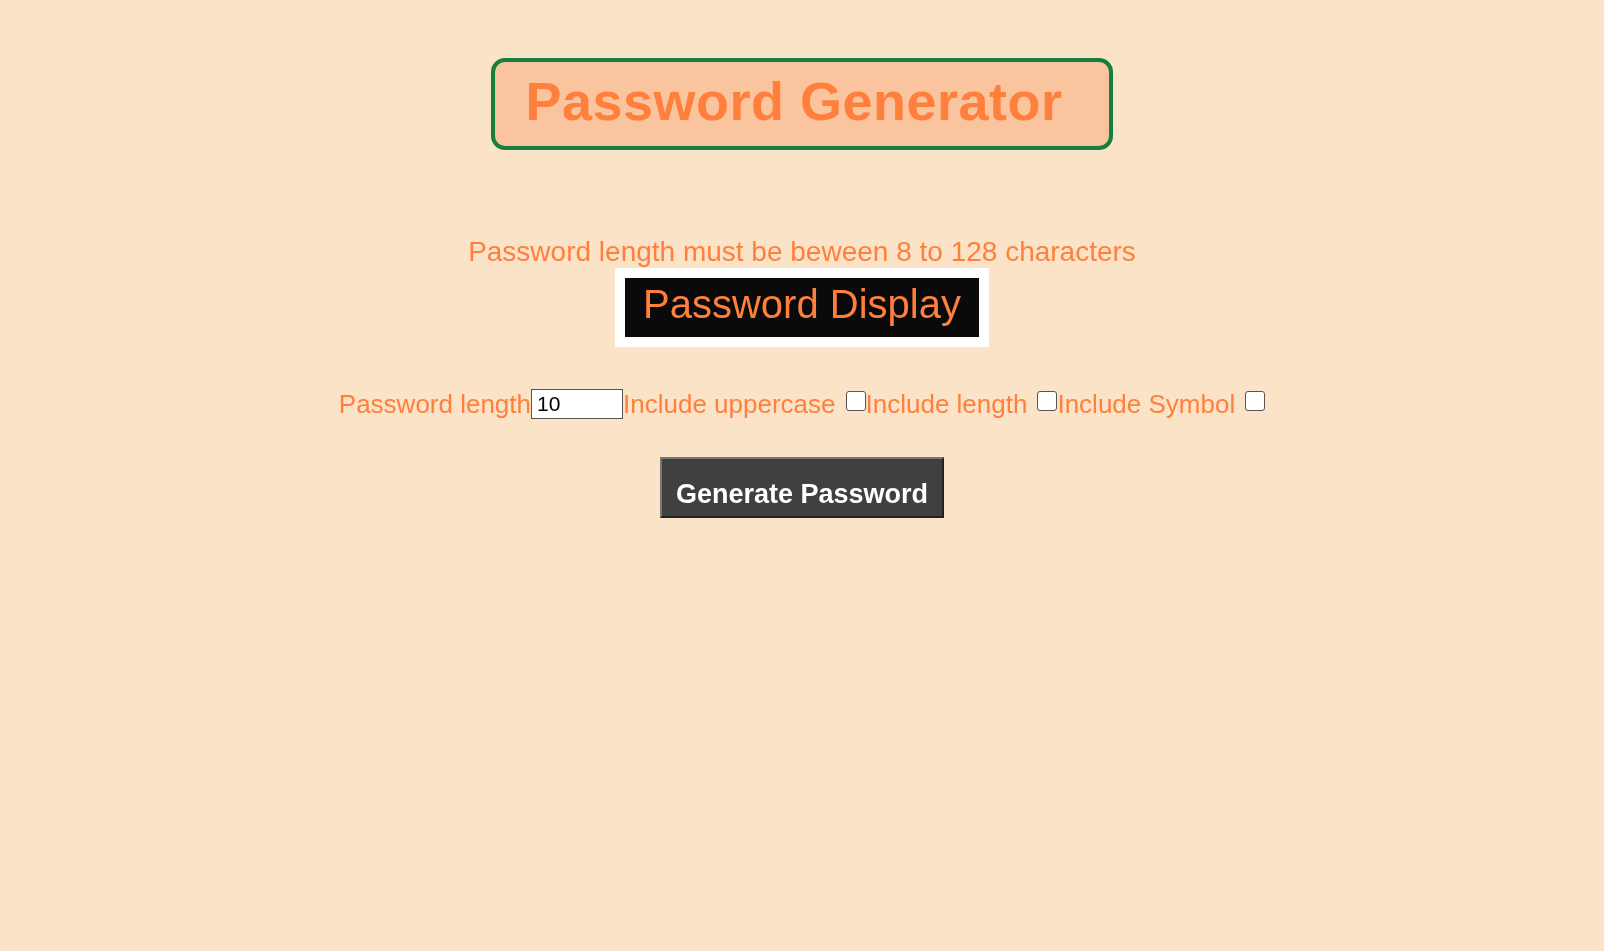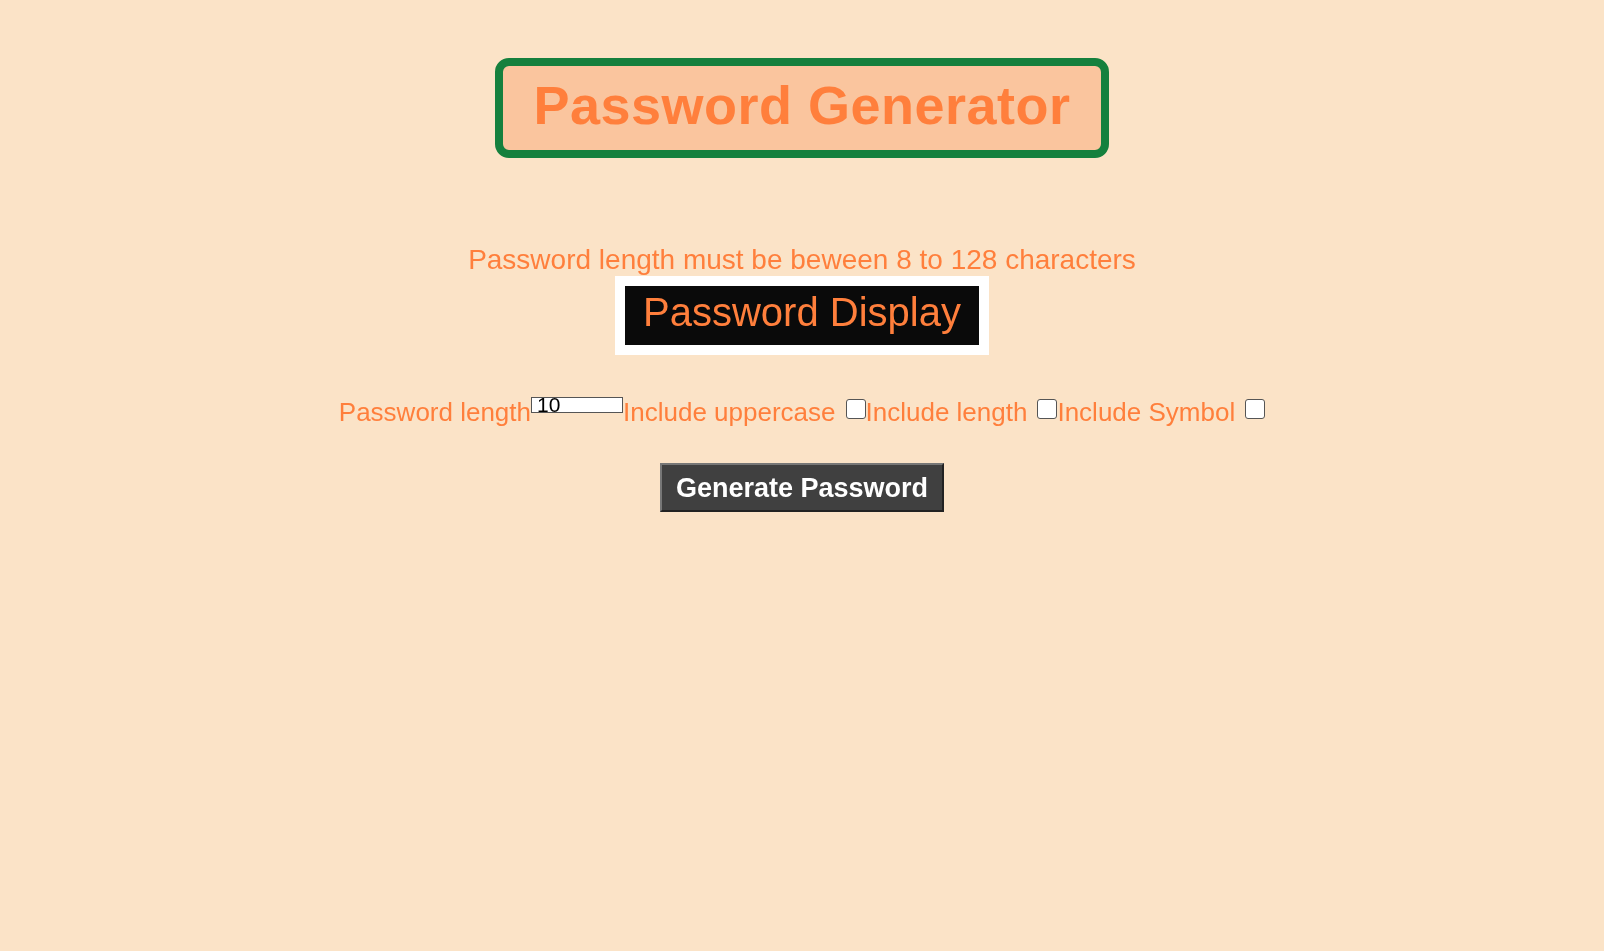--- a/index.html
+++ b/index.html
@@ -13,23 +13,23 @@
       width: 1604px;
       min-height: 951px;
       display: flex;
       flex-direction: column;
       align-items: center;
     }
     .title-container {
       margin-top: 58px;
       display: inline-block;
       background-color: #fac59e;
-      border: 8px solid #15803d;
+      border: 4px solid #15803d;
       border-radius: 14px;
-      padding: 8px 30px 14px 30px;
+      padding: 8px 46px 14px 30px;
     }
     .title {
       font-size: 54px;
       font-weight: bold;
       color: #ff7f3c;
       letter-spacing: 0.5px;
     }
     .subtitle {
       margin-top: 86px;
       font-size: 28px;
@@ -52,21 +52,21 @@
       flex-direction: row;
       align-items: flex-start;
     }
     .label {
       font-size: 26px;
       color: #ff7f3c;
       margin-bottom: 3px;
     }
     .num-input {
       width: 92px;
-      height: 16px;
+      height: 30px;
       font-size: 21px;
       padding: 0 5px;
       border: 1px solid #555;
       background: #ffffff;
       margin-bottom: 6px;
       font-family: Arial, sans-serif;
     }
     .checkbox-row {
       margin: 2px 0 5px 10px;
     }
@@ -83,21 +83,21 @@
       margin-top: 32px;
       display: flex;
       justify-content: center;
     }
     .generate-btn {
       background-color: #404040;
       color: #ffffff;
       font-size: 27px;
       font-weight: bold;
       font-family: Arial, sans-serif;
-      padding: 8px 14px 6px 14px;
+      padding: 20px 14px 6px 14px;
       border: 2px outset #777;
       cursor: pointer;
     }
   </style>
 </head>
 <body>
 
 <div class="title-container">
   <div class="title">Password Generator</div>
 </div>

